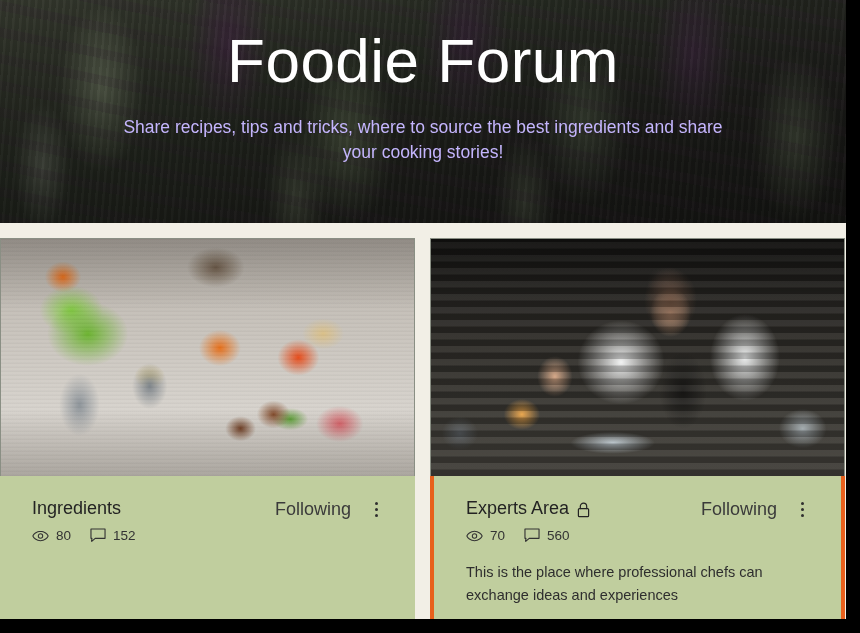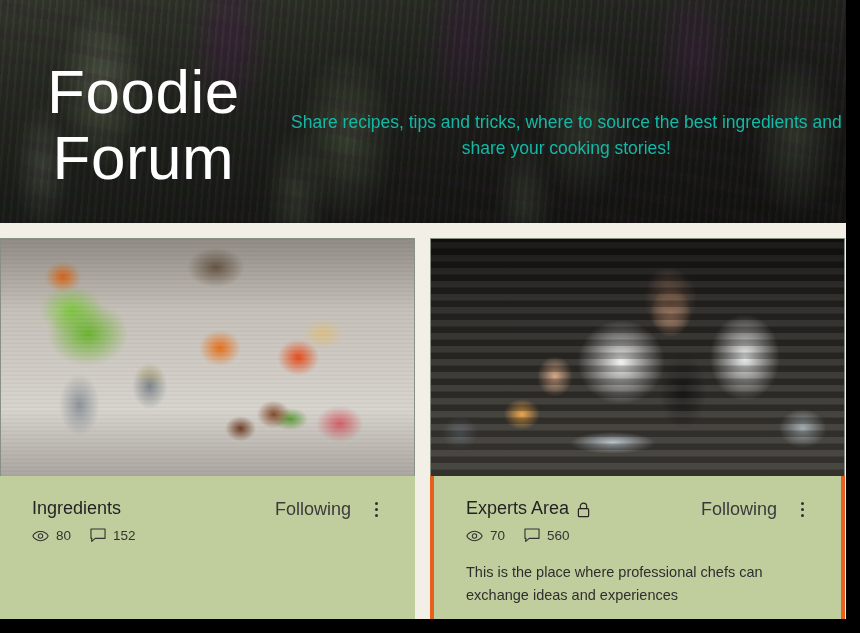--- a/index.html
+++ b/index.html
@@ -93,38 +93,38 @@
     inset: 0;
     background: linear-gradient(180deg, rgba(0,0,0,0.30) 0%, rgba(0,0,0,0.42) 45%, rgba(0,0,0,0.50) 100%);
   }
   .hero-content {
     position: absolute;
     left: 0;
     right: 0;
     top: 0;
     height: 223px;
     display: flex;
-    flex-direction: row;
+    flex-direction: column;
     align-items: center;
     justify-content: flex-start;
-    padding-top: 48px;
+    padding-top: 28px;
     box-sizing: border-box;
   }
   .hero-title {
     color: #ffffff;
     font-size: 62px;
     font-weight: 400;
     letter-spacing: 0.5px;
     line-height: 1.05;
     margin: 0 0 22px 0;
     text-align: center;
     font-family: "Liberation Sans", sans-serif;
   }
   .hero-subtitle {
-    color: #14b8a6;
+    color: #c4b5fd;
     font-size: 17.5px;
     font-weight: 400;
     line-height: 1.45;
     text-align: center;
     max-width: 620px;
     margin: 0;
     font-family: "Liberation Sans", sans-serif;
   }
 
   

